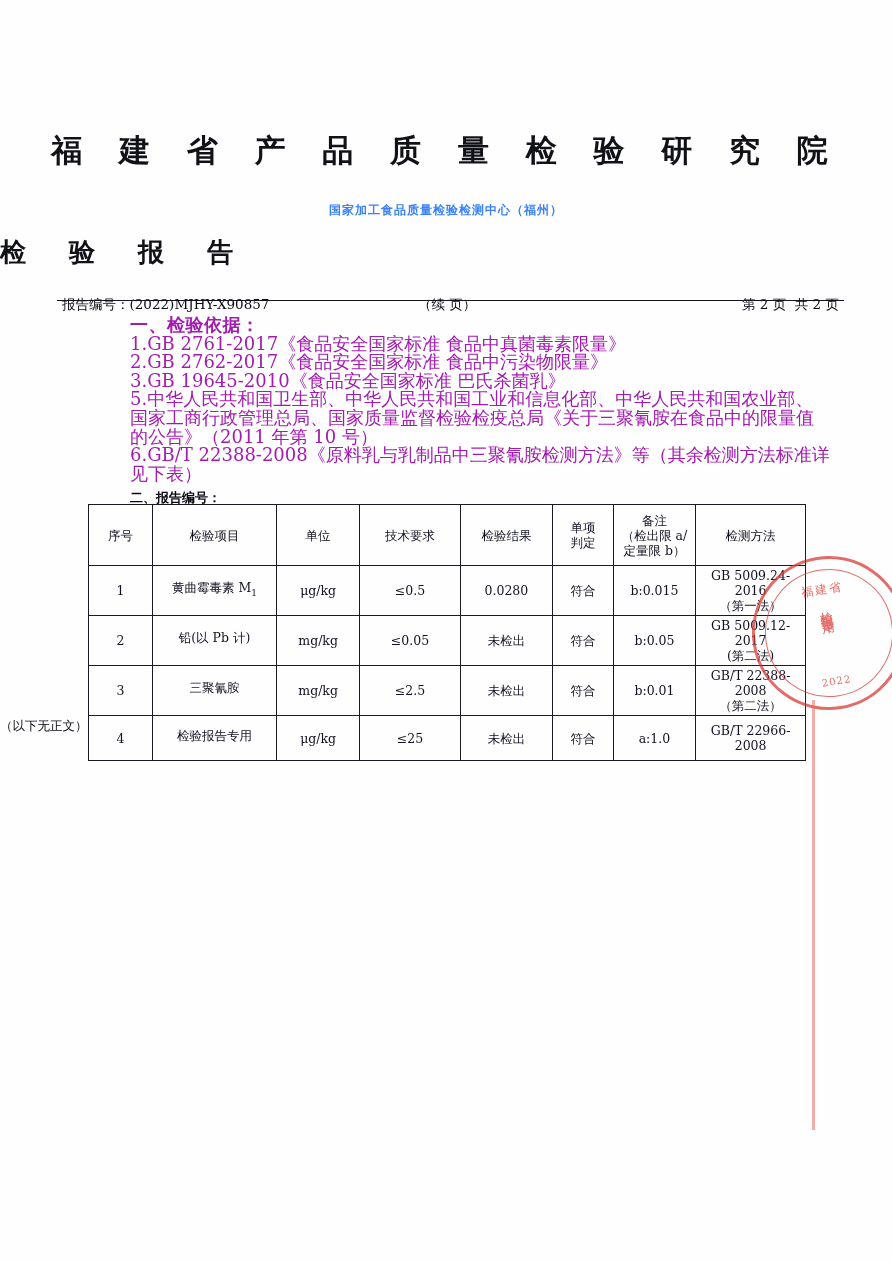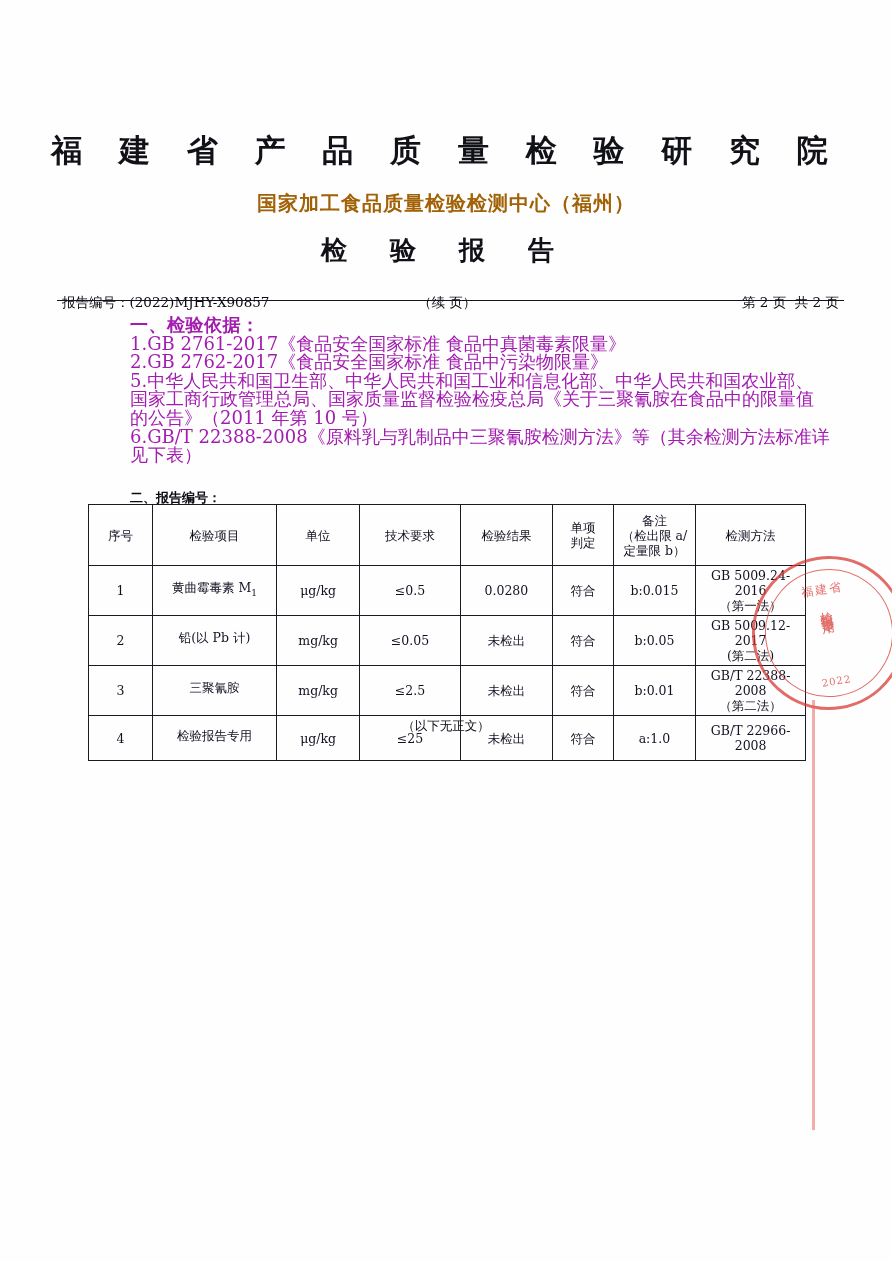--- a/index.html
+++ b/index.html
@@ -31,27 +31,27 @@
     font-weight: bold;
     font-size: 31px;
     letter-spacing: 13px;
     margin-top: 130px;
     color: #111118;
   }
   .title-sub {
     text-align: center;
     font-family: "DejaVu Serif", serif;
     font-weight: bold;
-    font-size: 20px;
+    font-size: 12px;
     letter-spacing: 1px;
-    margin-top: 18px;
-    color: #a16207;
+    margin-top: 30px;
+    color: #3b82f6;
   }
   .title-report {
-    text-align: center;
+    text-align: left;
     font-family: "DejaVu Serif", serif;
     font-weight: bold;
     font-size: 26px;
     letter-spacing: 17px;
     margin-top: 16px;
     color: #111118;
   }
   
   .meta-row {
     position: relative;
@@ -150,21 +150,21 @@
   .c7 { width: 112px; }
   .sub {
     font-size: 9px;
     vertical-align: sub;
   }
   .note-under {
     position: absolute;
     left: 0;
     top: 718px;
     width: 892px;
-    text-align: center;
+    text-align: left;
     font-family: "DejaVu Serif", serif;
     font-size: 12.5px;
   }
   
   .seal {
     position: absolute;
     left: 752px;
     top: 556px;
     width: 148px;
     height: 148px;
@@ -243,20 +243,21 @@
       <div class="meta-right">第 2 页  共 2 页</div>
     </div>
   </div>
 
   <div class="rule"></div>
 
   <div class="body-block">
     <div class="sec-head line">一、检验依据：</div>
     <div class="line">1.GB 2761-2017《食品安全国家标准 食品中真菌毒素限量》</div>
     <div class="line">2.GB 2762-2017《食品安全国家标准 食品中污染物限量》</div>
+    <div class="line">3.GB 19645-2010《食品安全国家标准 巴氏杀菌乳》</div>
     <div class="line">5.中华人民共和国卫生部、中华人民共和国工业和信息化部、中华人民共和国农业部、国家工商行政管理总局、国家质量监督检验检疫总局《关于三聚氰胺在食品中的限量值的公告》（2011 年第 10 号）</div>
     <div class="line">6.GB/T 22388-2008《原料乳与乳制品中三聚氰胺检测方法》等（其余检测方法标准详见下表）</div>
   </div>
 
   <div class="sec-head-2">二、报告编号：</div>
 
   <div class="tbl-wrap">
     <table class="rpt">
       <thead>
         <tr>

